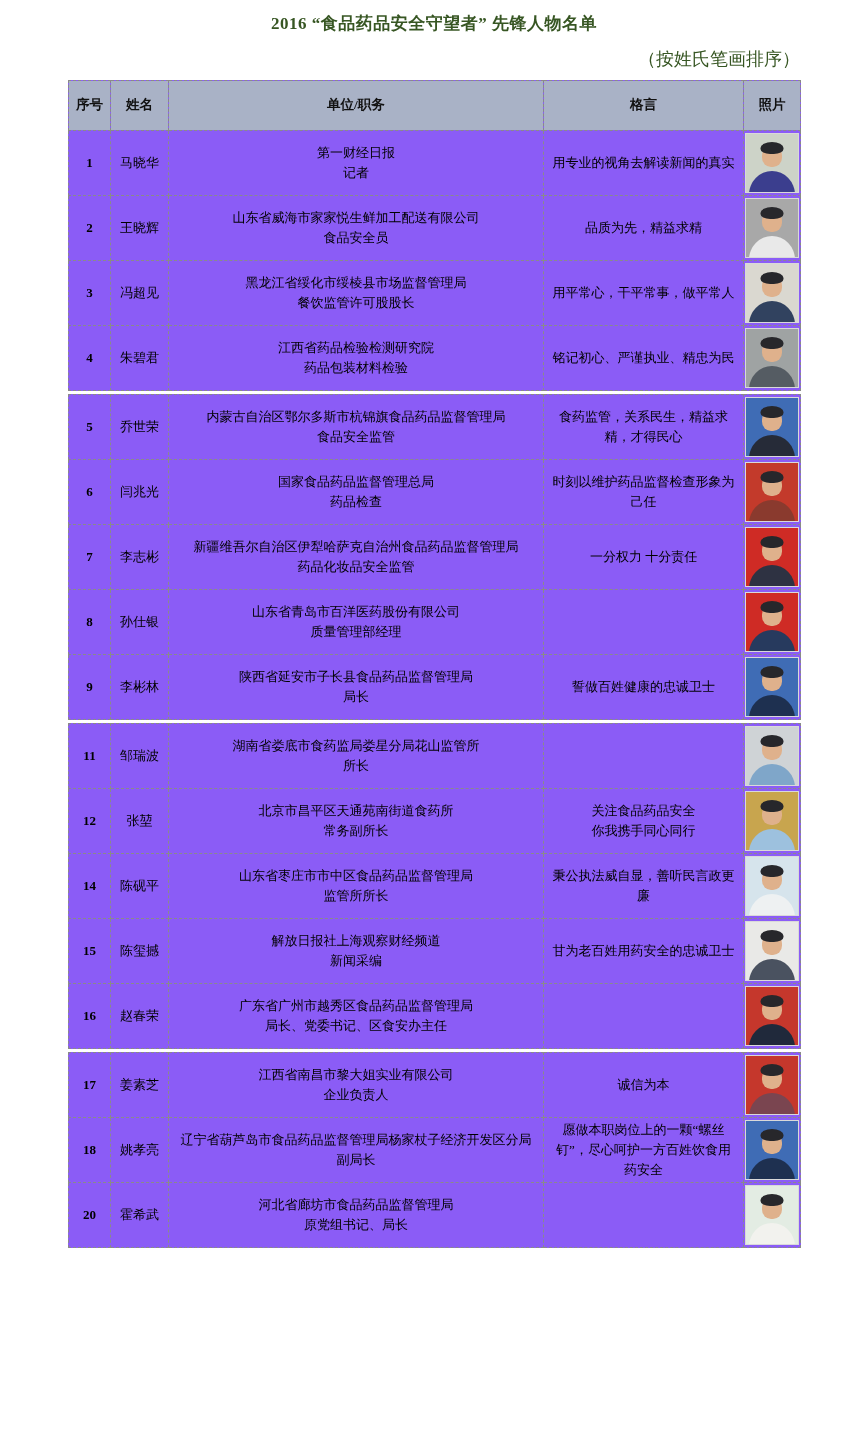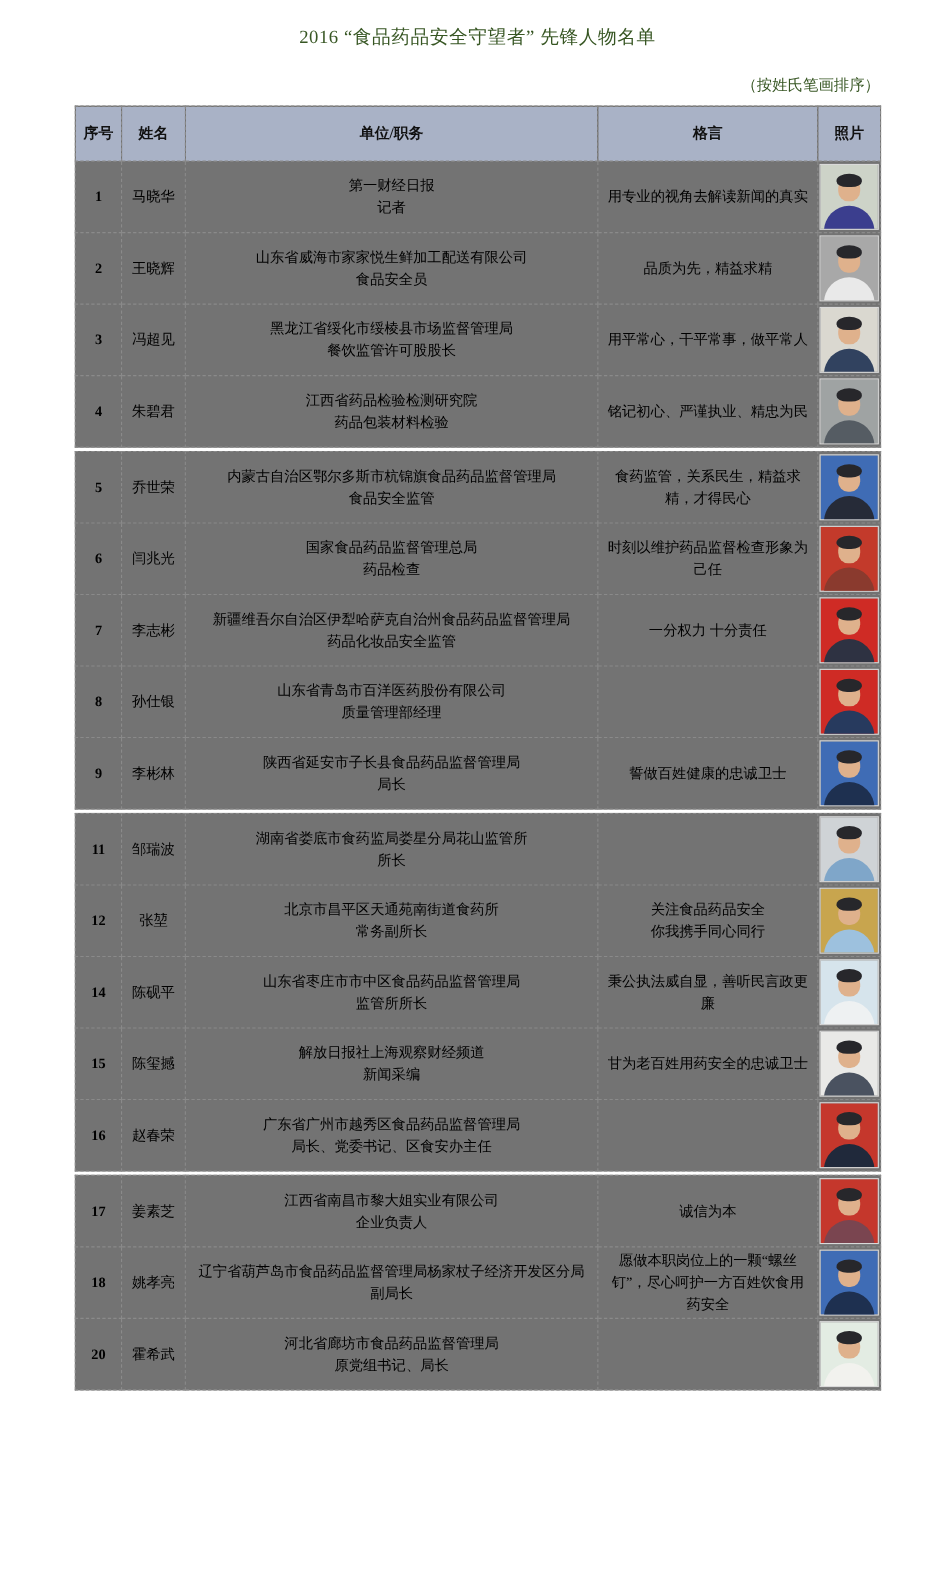--- a/index.html
+++ b/index.html
@@ -5,37 +5,37 @@
   * { margin:0; padding:0; box-sizing:border-box; }
   html,body { background:#ffffff; }
   body {
     width:865px; height:1438px; overflow:hidden;
     font-family:"Liberation Serif","DejaVu Serif",serif;
     color:#000;
   }
   .page { padding:10px 65px 0 68px; }
   .doc-title {
     text-align:center;
-    font-size:17px; font-weight:normal;
+    font-size:17px; font-weight:bold;
     color:var(--accent-green,#375623);
     letter-spacing:0.5px;
-    margin-top:12px;
+    margin-top:2px;
   }
   .doc-subtitle {
     text-align:right;
-    font-size:14px;
+    font-size:18px;
     color:var(--accent-green,#375623);
-    margin-top:24px;
+    margin-top:12px;
     margin-bottom:9px;
   }
   .tables-host { width:732px; }
   table.roster {
     width:732px; border-collapse:collapse; table-layout:fixed;
     margin-bottom:3px;
-    background:#737373;
+    background:#8b5cf6;
   }
   .roster th, .roster td {
     border:1px dashed #8a8a8a;
     text-align:center; vertical-align:middle;
     font-size:13px; line-height:1.55;
     overflow:hidden;
   }
   .roster th {
     background:var(--header-bg,#a9b2c6);
     height:50px;

